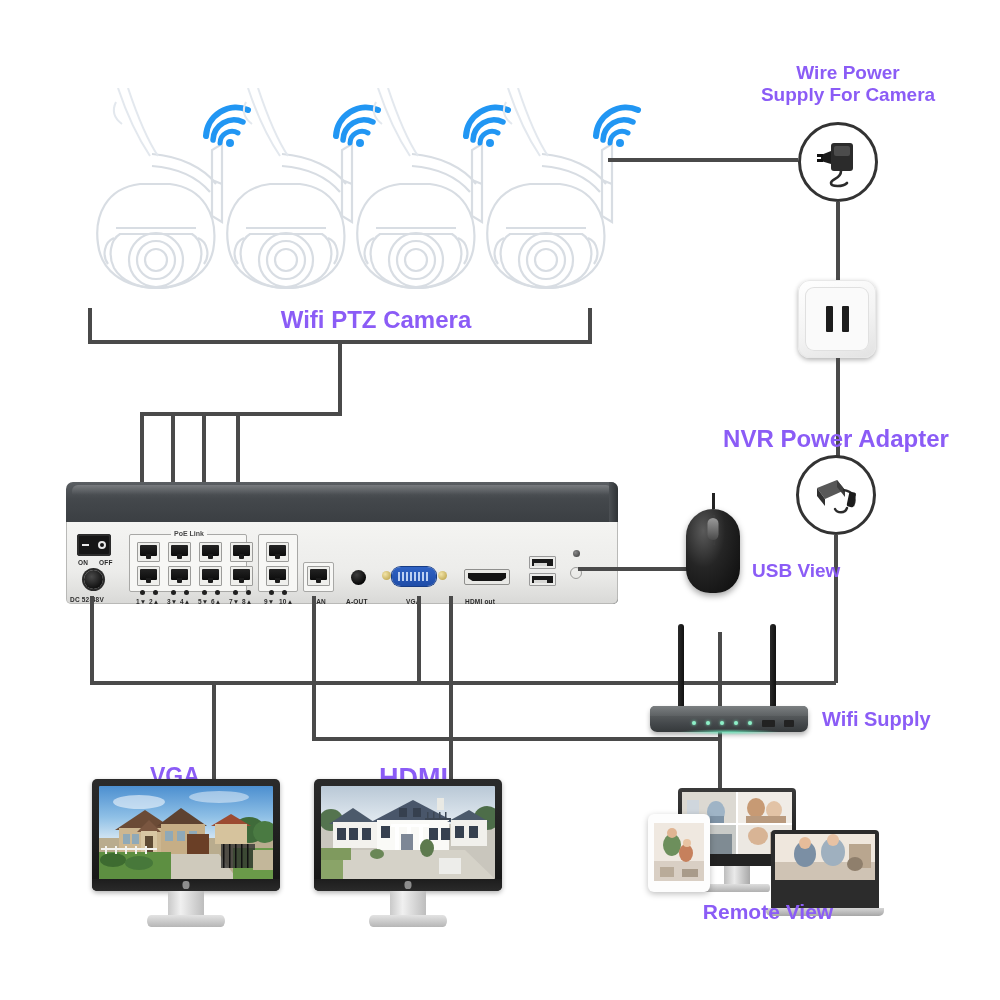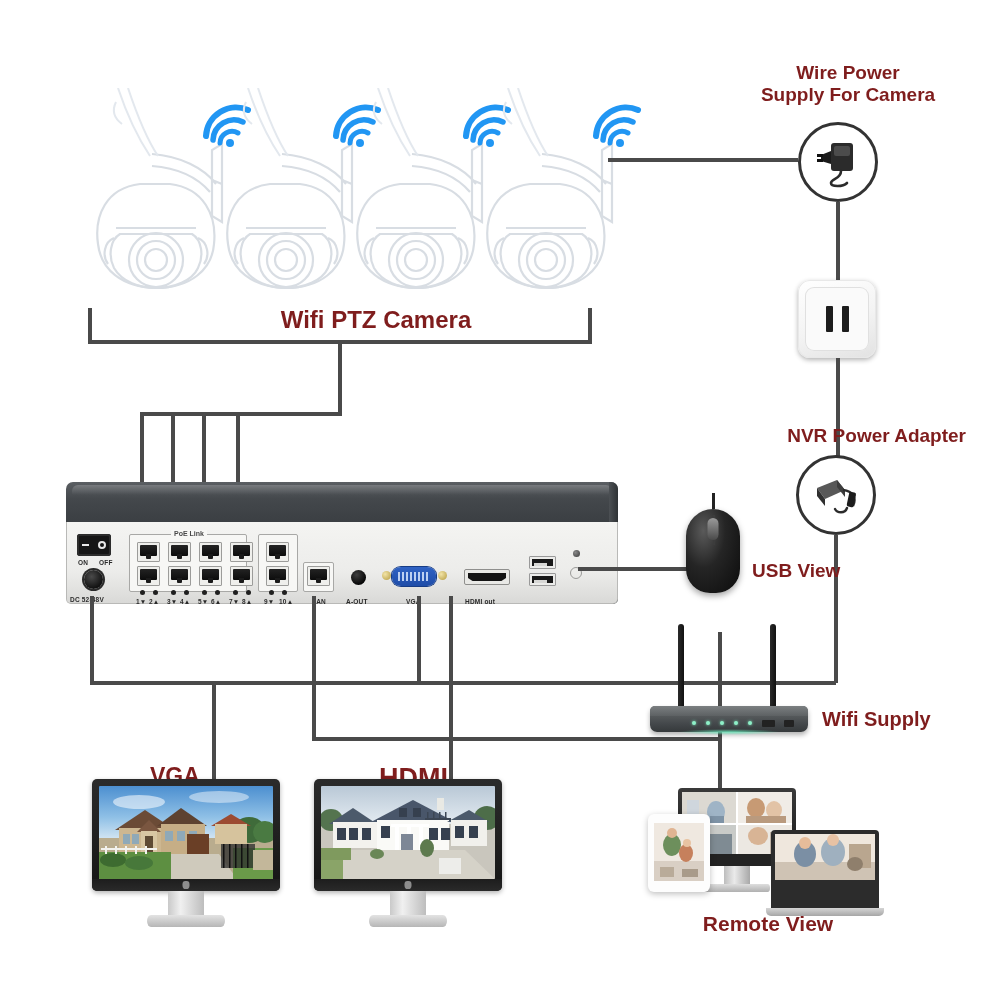--- a/index.html
+++ b/index.html
@@ -4,21 +4,21 @@
 <style>
   * { box-sizing: border-box; margin: 0; padding: 0; }
   html, body {
     width: 1000px; height: 1000px;
     background: #ffffff;
     font-family: "Liberation Sans", sans-serif;
     overflow: hidden;
   }
   #stage { position: relative; width: 1000px; height: 1000px; background:#fff; }
 
-  .lbl { position: absolute; font-weight: bold; color: #7f1d1d; white-space: pre-line; line-height: 1.15; }
+  .lbl { position: absolute; font-weight: bold; color: #8b5cf6; white-space: pre-line; line-height: 1.15; }
 
   
   .wire { position: absolute; background: #4a4a4a; }
   .wire.h { height: 4px; }
   .wire.v { width: 4px; }
 
   
   .cam { position: absolute; width: 150px; height: 205px; }
   .wifiarc { position: absolute; }
 
@@ -355,21 +355,21 @@
 
   <div class="outlet" style="left:798px; top:280px; width:78px; height:78px;">
     <div class="outlet-inner">
       <div class="slot"></div>
       <div class="slot"></div>
     </div>
   </div>
 
   <div class="wire v" style="left:836px; top:358px; height:120px;"></div>
 
-  <div class="lbl" style="left:706px; top:425px; width:260px; text-align:right; font-size:19px;">NVR Power Adapter</div>
+  <div class="lbl" style="left:706px; top:425px; width:260px; text-align:center; font-size:24px;">NVR Power Adapter</div>
 
   <div class="circ" style="left:796px; top:455px; width:80px; height:80px;">
     <svg width="58" height="58" viewBox="0 0 58 58">
       <path d="M10 22 L30 14 L38 24 L18 33 Z" fill="#585858"></path>
       <path d="M10 22 L18 33 L18 40 L10 30 Z" fill="#2f2f2f"></path>
       <path d="M30 14 L38 24 L38 31 L30 21 Z" fill="#3d3d3d"></path>
       <path d="M36 24 C46 25 50 32 46 40" stroke="#2b2b2b" stroke-width="2.4" fill="none"></path>
       <rect x="41" y="26" width="7" height="15" rx="2" fill="#1c1c1c" transform="rotate(12 44 33)"></rect>
       <path d="M40 42 C38 48 30 47 28 43" stroke="#2b2b2b" stroke-width="2.4" fill="none" stroke-linecap="round"></path>
     </svg>
@@ -703,15 +703,15 @@
             <ellipse cx="58" cy="6" rx="6" ry="6" fill="#e8c2a4"></ellipse>
             <rect x="74" y="10" width="22" height="24" fill="#b9a68f"></rect>
             <ellipse cx="80" cy="30" rx="8" ry="7" fill="#8f7f6c"></ellipse>
           </svg>
         </div>
       </div>
       <div class="lap-base"></div>
     </div>
   </div>
 
-  <div class="lbl" style="left:648px; top:900px; width:240px; text-align:center; font-size:21px;margin-top:12px;">Remote View</div>
+  <div class="lbl" style="left:648px; top:900px; width:240px; text-align:center; font-size:21px;">Remote View</div>
 
 </div>
 
 </body></html>

